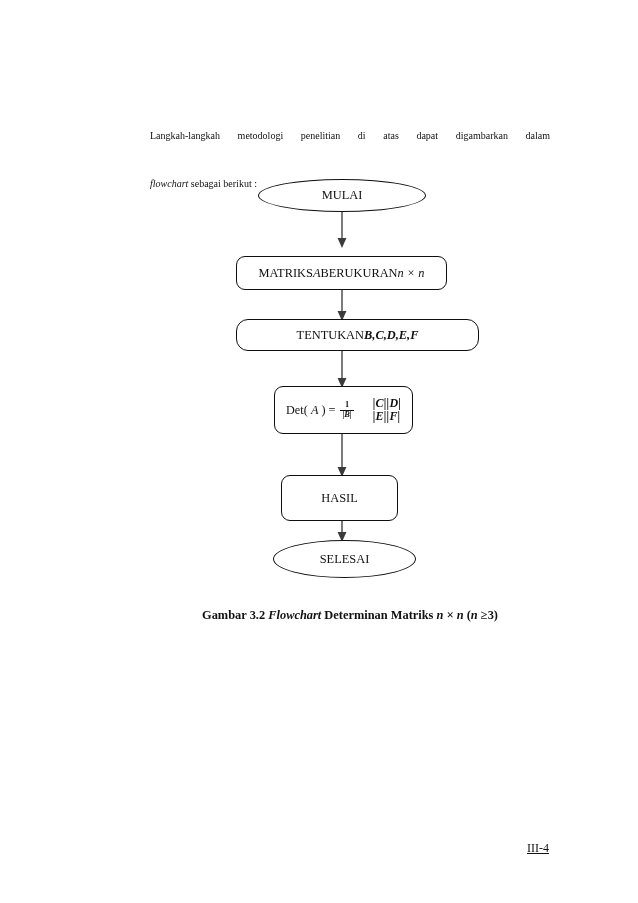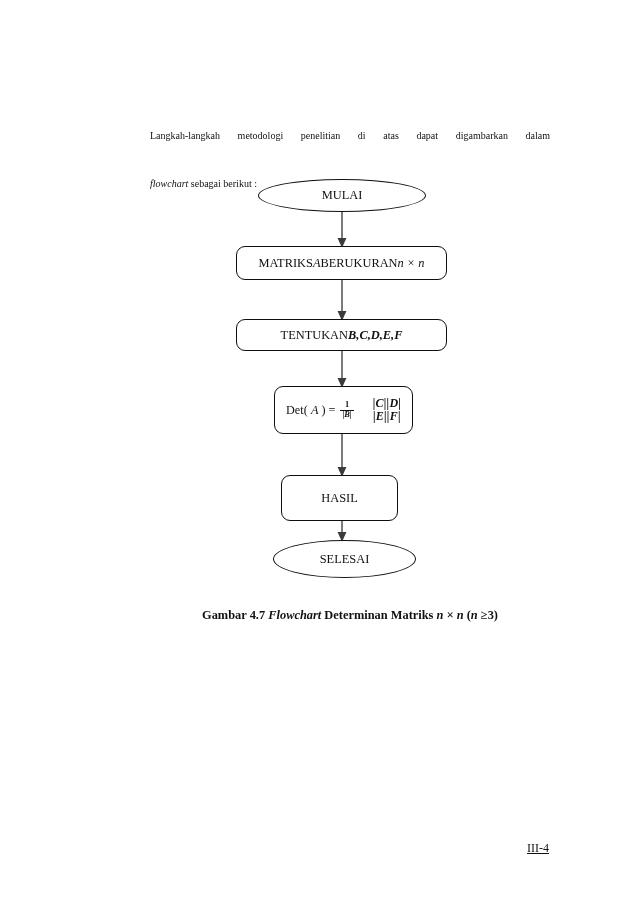--- a/index.html
+++ b/index.html
@@ -70,22 +70,22 @@
     font-family: Liberation Serif, serif;
     font-style: italic;
     font-weight: bold;
   }
   .mathi-light {
     font-family: "Liberation Serif", serif;
     font-style: italic;
   }
 
   #node-mulai   { left: 258px; top: 179px; width: 168px; height: 33px; font-family: Liberation Serif, serif; }
-  #node-matriks { left: 236px; top: 246px; width: 211px; height: 34px; }
-  #node-tentukan{ left: 236px; top: 319px; width: 211px; height: 32px; }
+  #node-matriks { left: 236px; top: 256px; width: 211px; height: 34px; }
+  #node-tentukan{ left: 236px; top: 319px; width: 243px; height: 32px; border-radius: 12px; }
   #node-det     { left: 274px; top: 386px; width: 139px; height: 48px; }
   #node-hasil   { left: 281px; top: 475px; width: 117px; height: 46px; }
   #node-selesai { left: 273px; top: 540px; width: 143px; height: 38px; }
 
   
   .formula {
     display: flex;
     align-items: center;
     justify-content: center;
     font-size: 12.2px;
@@ -106,21 +106,20 @@
   .frac .num { padding: 0 2px; font-weight: bold; }
   .frac .den {
     padding: 0 2px;
     border-top: 1px solid #111;
     font-weight: bold;
     font-style: italic;
   }
   .matrixblk {
     display: inline-flex;
     flex-direction: column;
-    align-items: center;
     justify-content: center;
     line-height: 1.12;
     font-size: 12px;
     margin-left: 13px;
   }
   .matrixblk .row { font-weight: bold; font-style: italic; letter-spacing: 0.2px; }
 
   
   .caption {
     position: absolute;
@@ -209,18 +208,18 @@
 
   <div class="node rounded" id="node-hasil">
     <span>HASIL</span>
   </div>
 
   <div class="node ellipse" id="node-selesai">
     <span>SELESAI</span>
   </div>
 
   <div class="caption">
-    <span>Gambar 4.7 </span><span class="ital">Flowchart</span><span> Determinan Matriks </span><span class="mathi">n × n</span><span> (</span><span class="mathi">n</span><span> ≥3)</span>
+    <span>Gambar 3.2 </span><span class="ital">Flowchart</span><span> Determinan Matriks </span><span class="mathi">n × n</span><span> (</span><span class="mathi">n</span><span> ≥3)</span>
   </div>
 
   <div class="pageno">III-4</div>
 
 </div>
 
 </body></html>

